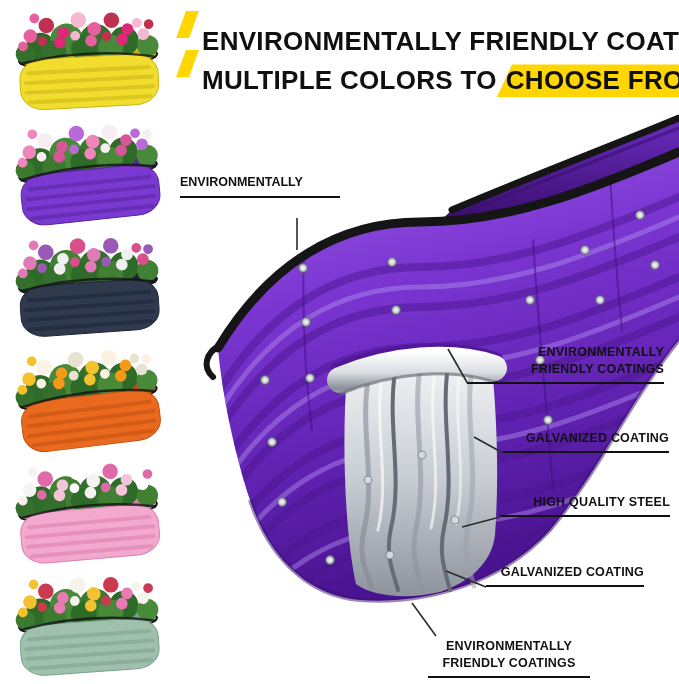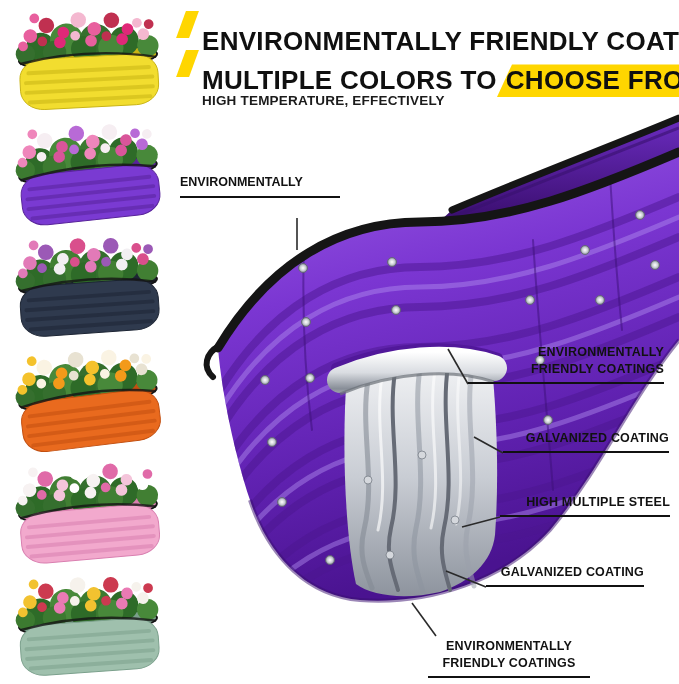--- a/index.html
+++ b/index.html
@@ -310,37 +310,36 @@
   <div class="mark mark-1"></div>
   <div class="mark mark-2"></div>
   <h1 class="headline-line headline-line1">
     <span>ENVIRONMENTALLY FRIENDLY COATING</span>
   </h1>
   <h1 class="headline-line headline-line2">
     <span class="hl-pre">MULTIPLE COLORS TO</span><span class="hl">CHOOSE FROM</span>
   </h1>
 
   <div class="subhead">
-    <div>HIGH TEMPERATURE, EFFECTIVELY</div>
   </div>
 
   <div class="rubber-label">
     <div>ENVIRONMENTALLY</div>
   </div>
 
   <div>
       <div class="callout co-0">
         <div>ENVIRONMENTALLY</div>
         <div>FRIENDLY COATINGS</div>
       </div>
       <div class="callout co-1">
         <div>GALVANIZED COATING</div>
       </div>
       <div class="callout co-2">
-        <div>HIGH MULTIPLE STEEL</div>
+        <div>HIGH QUALITY STEEL</div>
       </div>
       <div class="callout co-3">
         <div>GALVANIZED COATING</div>
       </div>
       <div class="callout co-4">
         <div>ENVIRONMENTALLY</div>
         <div>FRIENDLY COATINGS</div>
       </div>
     </div>
 

